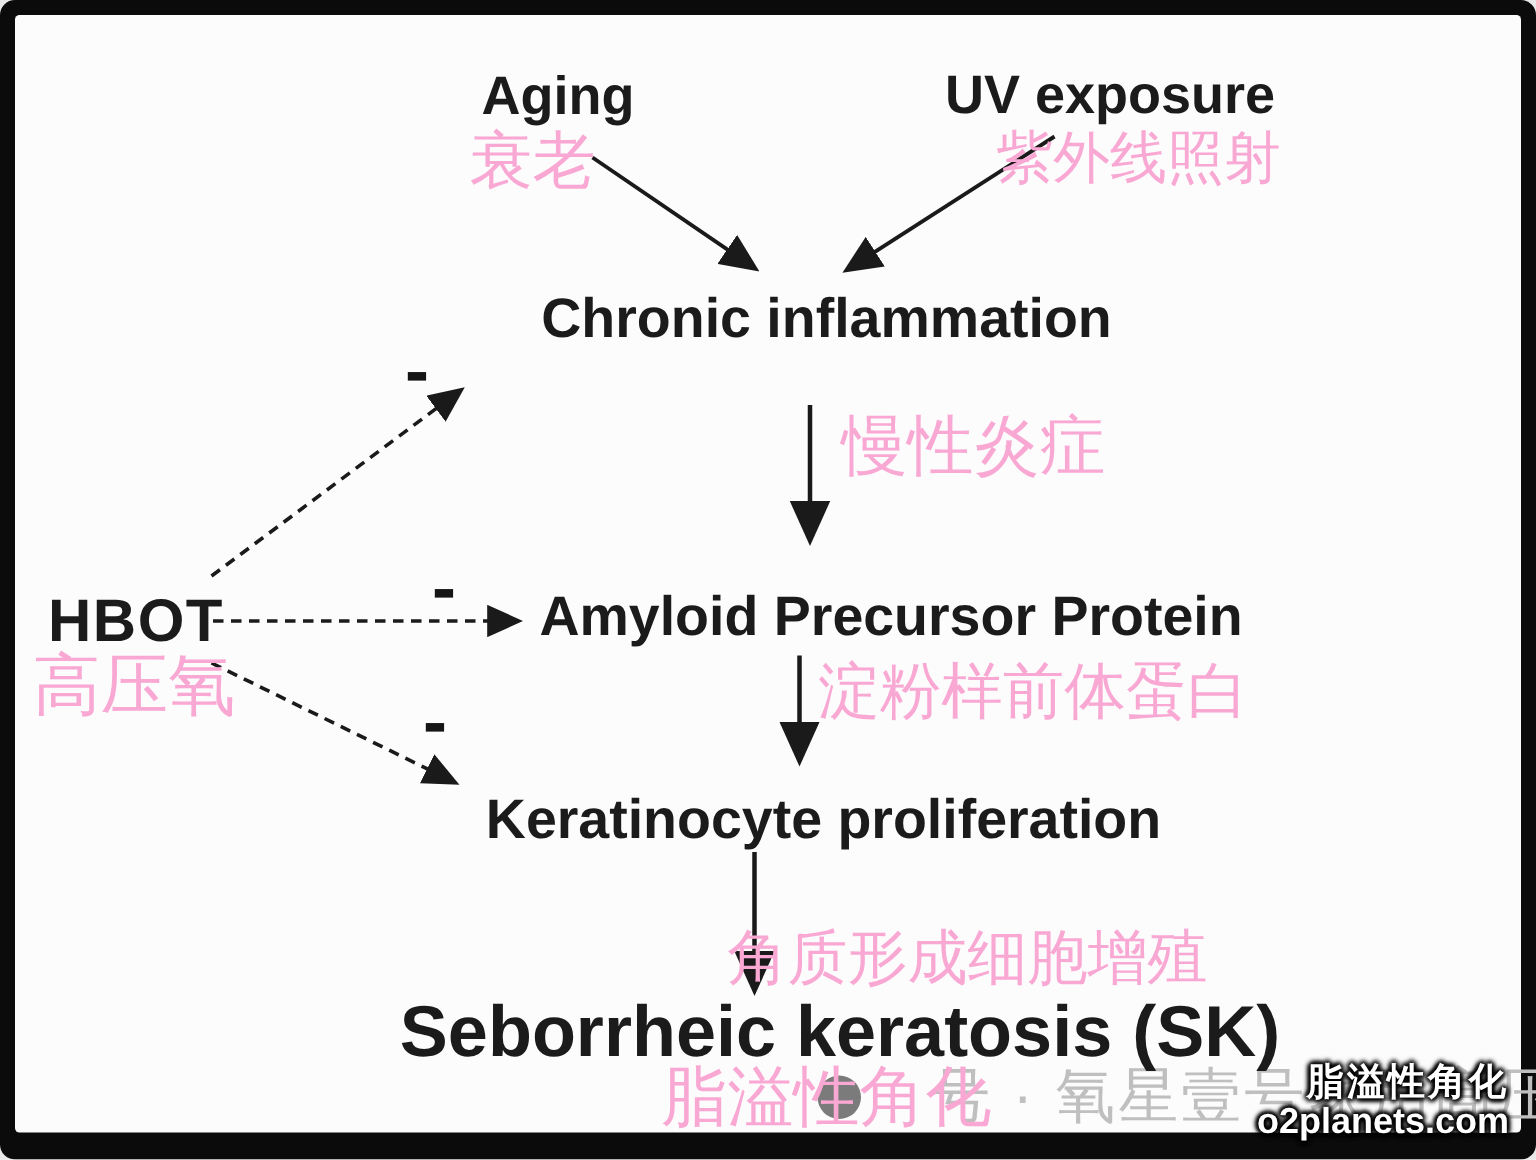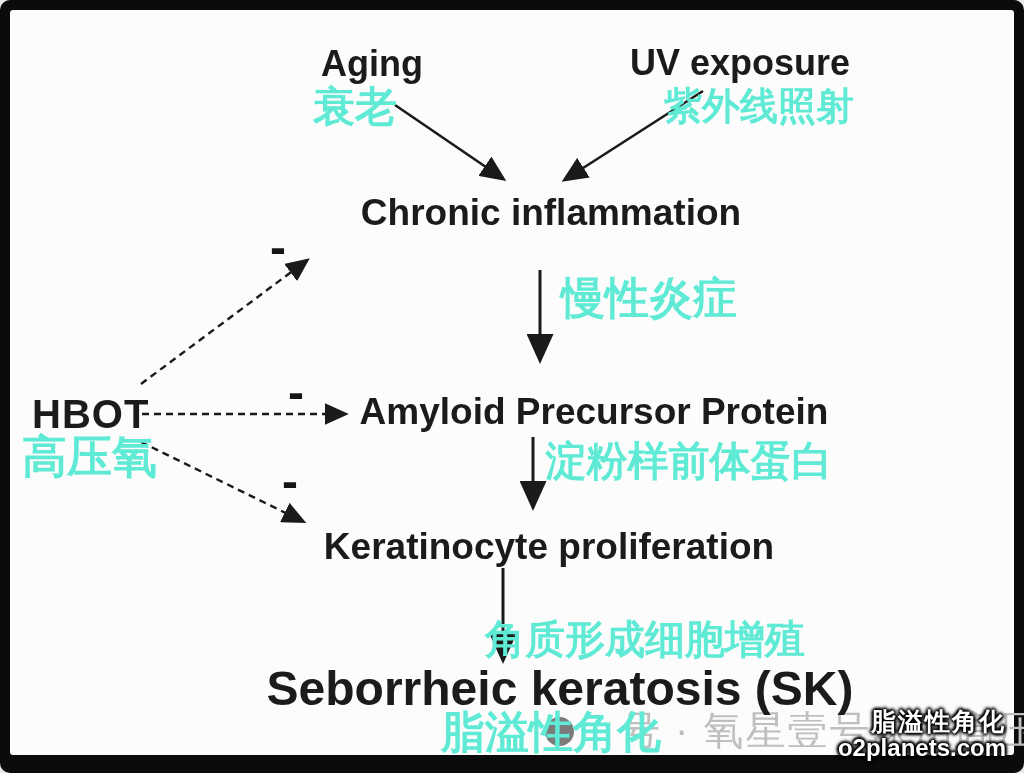--- a/index.html
+++ b/index.html
@@ -10,21 +10,21 @@
   }
   .paper{
     position:absolute;left:10px;top:10px;right:10px;bottom:18px;
     background:#fcfcfc;border-radius:3px;
   }
   .layer{position:absolute;left:0;top:0;width:1024px;height:773px;}
   svg.arrows{position:absolute;left:0;top:0;pointer-events:none;}
 
   .lbl{position:absolute;white-space:nowrap;line-height:1;}
   .en{color:#1b1b1b;font-weight:700;}
-  .zh{color:#5eead4;font-weight:700;}
+  .zh{color:#f9a8d4;font-weight:400;}
   .center{transform:translate(-50%,-50%);}
 
   .aging-en{left:372px;top:64px;font-size:36px;}
   .aging-zh{left:355px;top:107px;font-size:42px;}
   .uv-en{left:740px;top:63px;font-size:36px;}
   .uv-zh{left:759px;top:106px;font-size:38px;}
   .chronic-en{left:551px;top:212px;font-size:37px;}
   .chronic-zh{left:649px;top:262px;font-size:44px;margin-top:36px;}
   .app-en{left:594px;top:411px;font-size:37px;}
   .app-zh{left:689px;top:461px;font-size:41px;}

